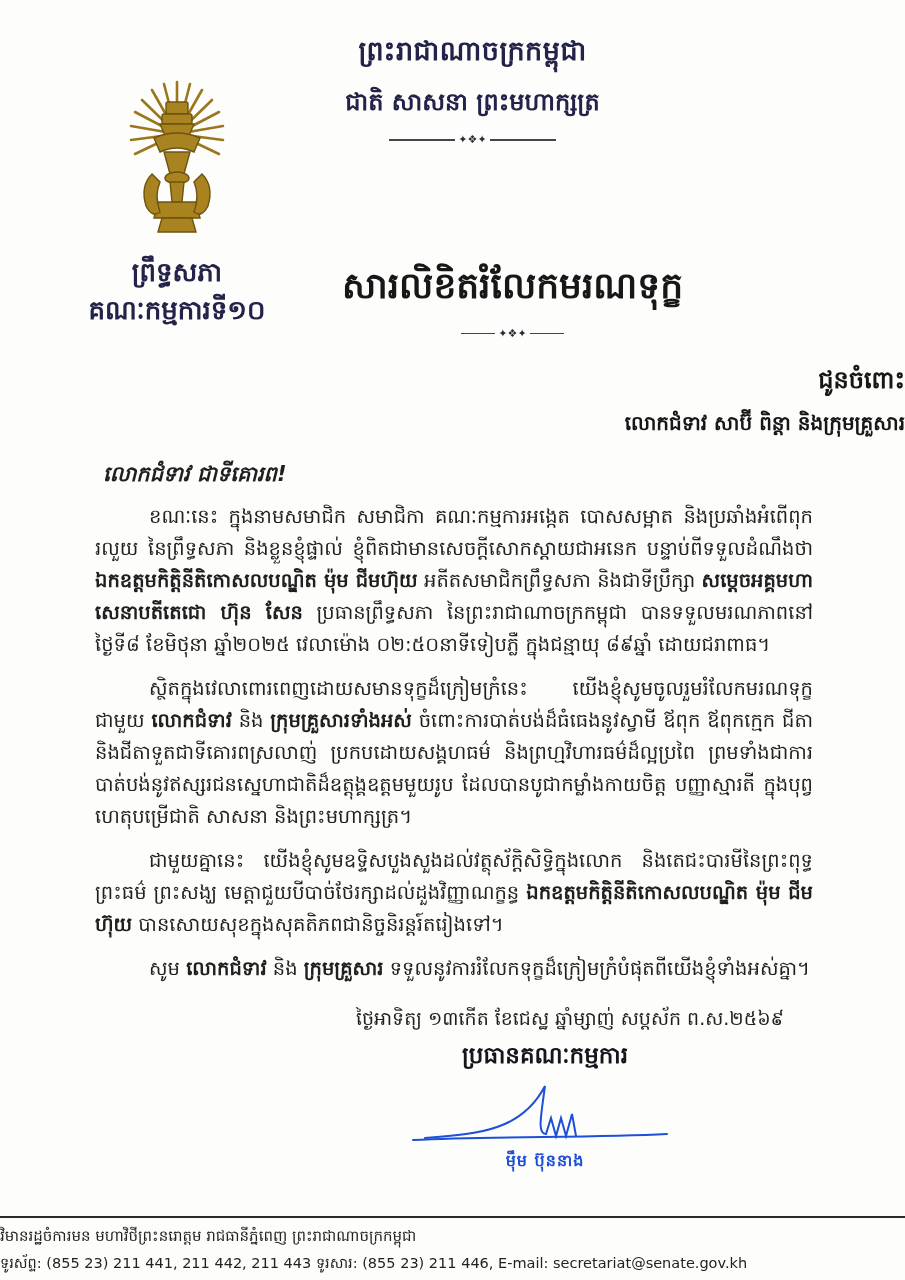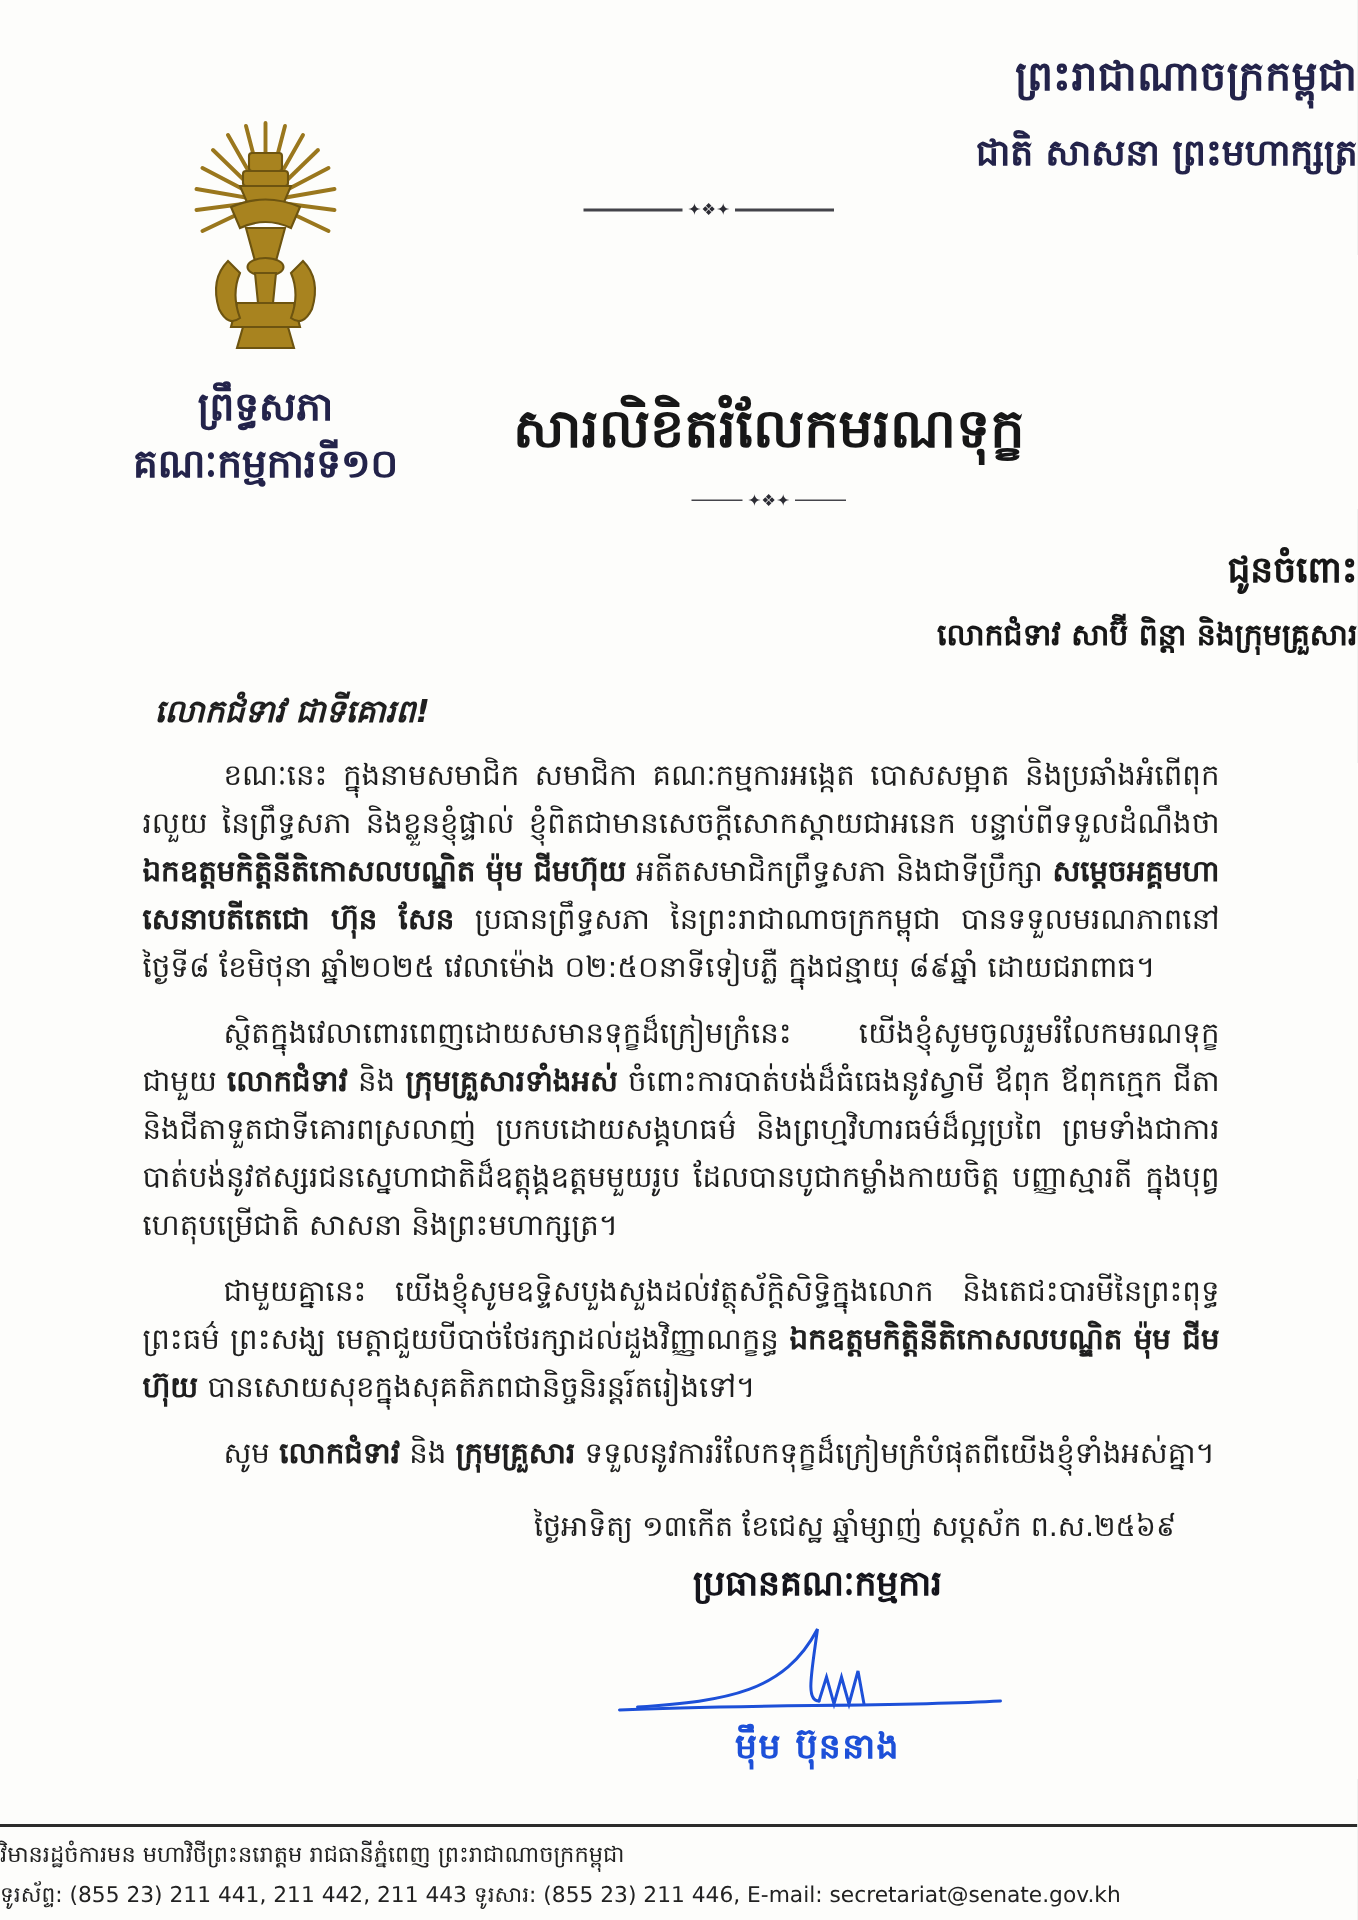--- a/index.html
+++ b/index.html
@@ -6,21 +6,21 @@
   .page{
     position:relative;
     width:905px;height:1280px;
     margin:0 auto;
     background:#fdfdfb;
     font-family:"DejaVu Sans","Liberation Sans",sans-serif;
     color:#1f1f1f;
     overflow:hidden;
   }
   
-  .kingdom-header{ text-align:right; padding-top:34px; margin-left:40px;}
+  .kingdom-header{ text-align:center; padding-top:34px; margin-left:40px;}
   .kh-line1{font-size:27px;font-weight:bold;color:#23234a;letter-spacing:.5px;}
   .kh-line2{font-size:24px;font-weight:bold;color:#23234a;margin-top:14px;}
   .orn-divider{display:flex;align-items:center;justify-content:center;margin-top:12px;}
   .orn-divider .rule{height:2px;background:#44444a;width:66px;}
   .orn-divider .rule.thin{height:1px;width:40px;}
   .orn-divider .orn{font-size:11px;color:#2c2c34;margin:0 3px;line-height:1;}
   .orn-divider.small .rule{width:34px;}
   
   .letterhead{position:absolute;left:62px;top:78px;width:230px;text-align:center;}
   .emblem{width:110px;height:168px;margin:0 auto;display:block;}
@@ -40,21 +40,21 @@
     font-size:19.5px;line-height:32px;text-align:justify;
     text-indent:54px;margin:10px 0 12px 0;
   }
   .b{font-weight:bold;}
   .blue-digit{color:#5aa8da;}
   
   .date-block{width:560px;margin:16px 55px 0 auto;text-align:center;font-size:19px;line-height:34px;}
   .sig-block{width:420px;margin:6px 150px 0 auto;text-align:center;}
   .sig-role{font-size:23px;font-weight:bold;color:#15151c;}
   .sig-svg{display:block;margin:2px auto 0 auto;}
-  .sig-name{font-size:23px;font-weight:bold;color:#1d50d8;margin-top:0px;letter-spacing:1px;}
+  .sig-name{font-size:16px;font-weight:bold;color:#1d50d8;margin-top:0px;letter-spacing:1px;}
   
   .footer{
     position:absolute;left:0;right:0;bottom:0;height:62px;
     border-top:2px solid #2b2b2b;text-align:left;
   }
   .footer-line1{font-size:15px;color:#222;margin-top:8px;}
   .footer-line2{font-size:14.5px;color:#222;margin-top:6px;}
 </style>
 </head>
 <body>

